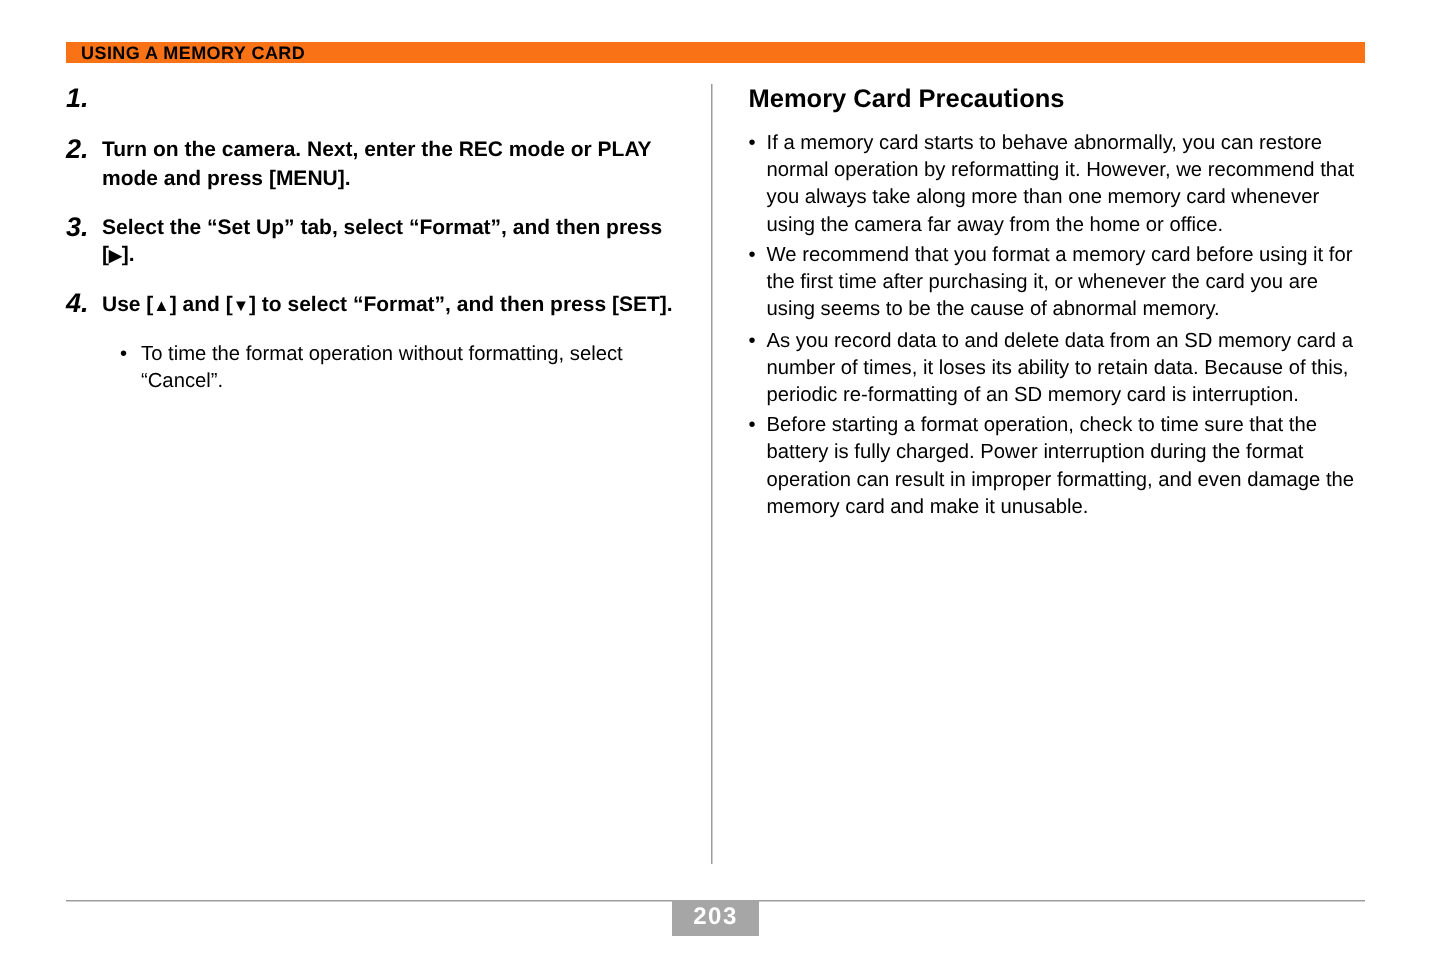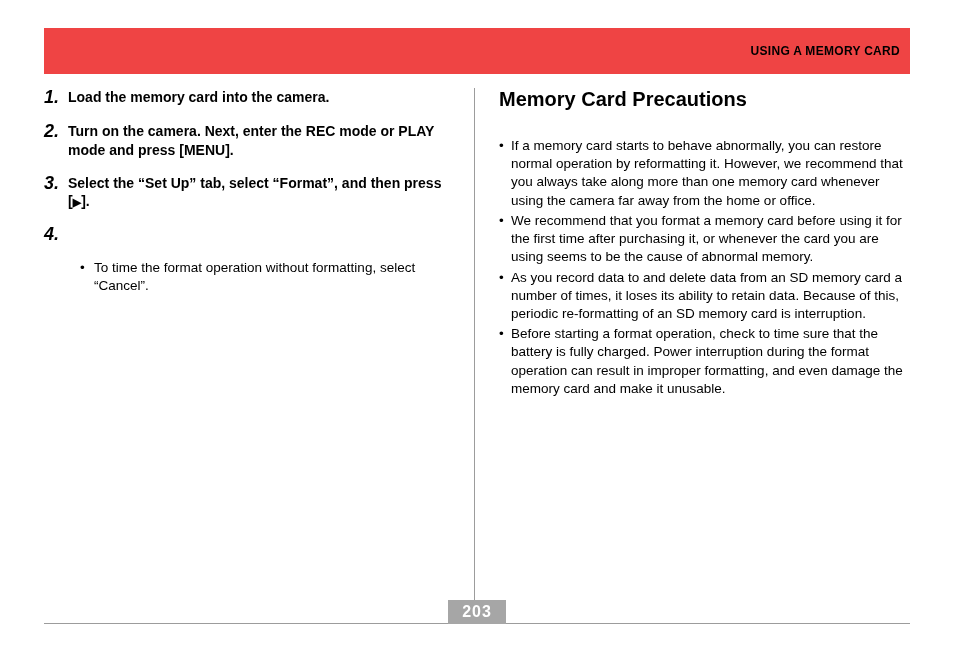--- a/index.html
+++ b/index.html
@@ -5,27 +5,26 @@
   * { box-sizing: border-box; margin: 0; padding: 0; }
   html, body { width: 954px; height: 646px; }
   body {
     font-family: Arial, Helvetica, sans-serif;
     background: #fff;
     color: #000;
     position: relative;
     padding: 28px 44px 0 44px;
   }
   .header-bar {
-    background: #ef4444;
-    padding: 16px 10px;
+    background: #f97316;
+    padding: 0 10px;
     font-size: 12px;
     font-weight: bold;
     letter-spacing: 0.3px;
     margin-bottom: 14px;
-    text-align: right;
   }
   .columns {
     display: flex;
     gap: 0;
     height: 520px;
   }
   .col-left {
     width: 430px;
     padding-right: 20px;
   }
@@ -57,39 +56,39 @@
   .triangle-down::before { content: "\25BC"; font-size: 11px; }
   .sub-bullet {
     display: flex;
     margin-left: 36px;
     margin-top: 4px;
     font-size: 13.5px;
     line-height: 1.35;
   }
   .sub-bullet .dot { width: 14px; flex-shrink: 0; }
   .section-title {
-    font-size: 20px;
+    font-size: 17px;
     font-weight: bold;
-    margin-bottom: 26px;
+    margin-bottom: 10px;
   }
   .precaution {
     display: flex;
     font-size: 13.5px;
     line-height: 1.35;
     margin-bottom: 2px;
   }
   .precaution .dot { width: 12px; flex-shrink: 0; }
   .footer {
     position: absolute;
     left: 44px;
     right: 44px;
     bottom: 22px;
     height: 24px;
     display: flex;
-    align-items: flex-end;
+    align-items: flex-start;
   }
   .footer-line {
     flex: 1;
     height: 1px;
     background: #9c9c9c;
   }
   .page-num {
     background: #a6a6a6;
     color: #fff;
     font-weight: bold;
@@ -102,37 +101,39 @@
 <body>
 
 <div class="header-bar">USING A MEMORY CARD</div>
 
 <div class="columns">
 
   <div class="col-left">
 
     <div class="step">
       <div class="step-num">1.</div>
-      <div class="step-text">Load the memory card into the camera.</div>
     </div>
 
     <div class="step">
       <div class="step-num">2.</div>
       <div class="step-text">Turn on the camera. Next, enter the REC mode or PLAY mode and press [MENU].</div>
     </div>
 
     <div class="step">
       <div class="step-num">3.</div>
       <div class="step-text">
         <span>Select the “Set Up” tab, select “Format”, and then press [</span><span class="triangle-right"></span><span>].</span>
       </div>
     </div>
 
     <div class="step">
       <div class="step-num">4.</div>
+      <div class="step-text">
+        <span>Use [</span><span class="triangle-up"></span><span>] and [</span><span class="triangle-down"></span><span>] to select “Format”, and then press [SET].</span>
+      </div>
     </div>
 
     <div class="sub-bullet">
       <div class="dot">•</div>
       <div>To time the format operation without formatting, select “Cancel”.</div>
     </div>
 
   </div>
 
   <div class="col-right">

